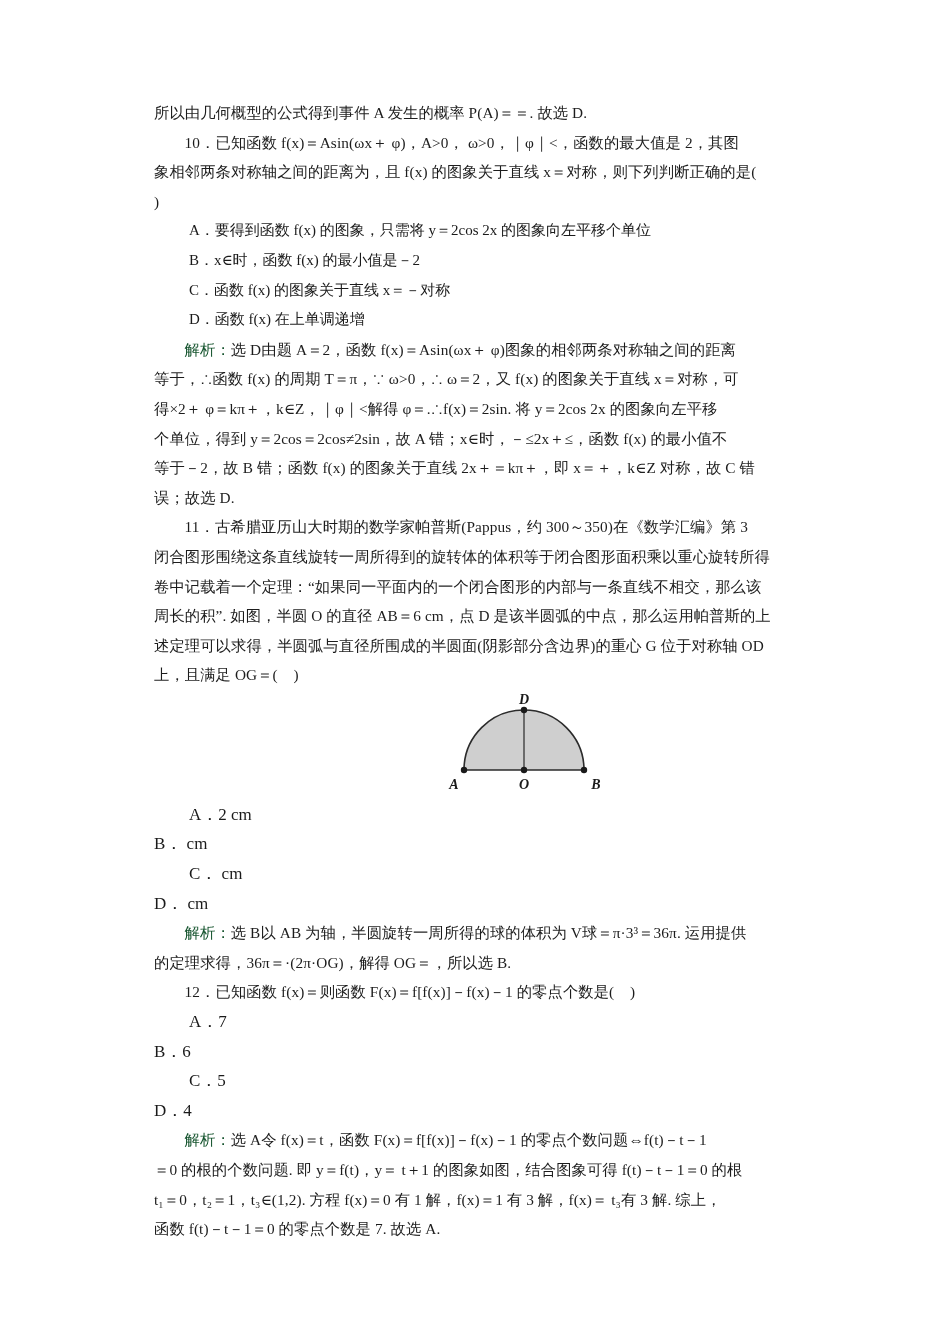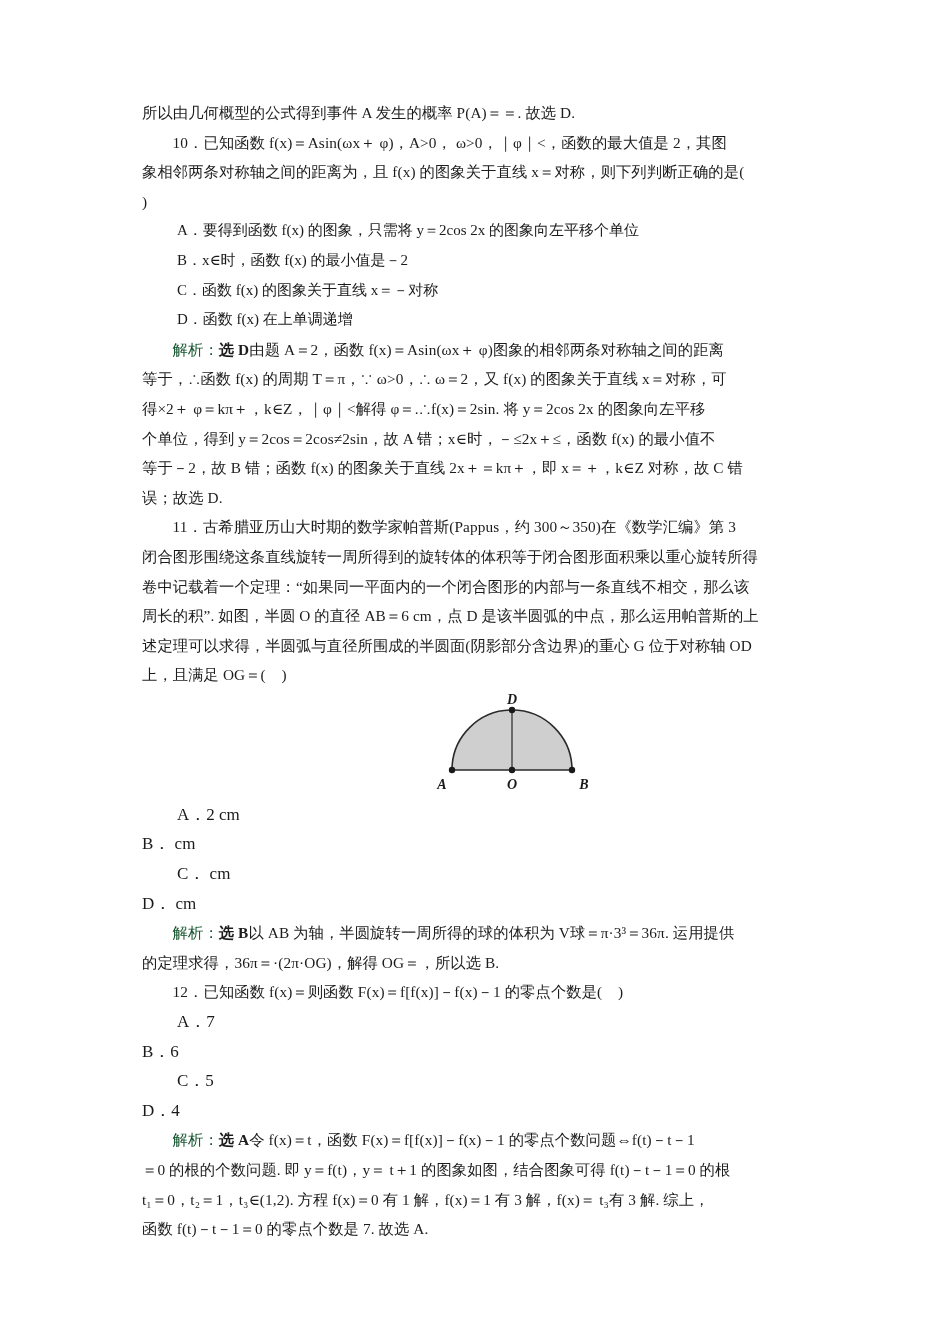--- a/index.html
+++ b/index.html
@@ -10,40 +10,40 @@
   body {
     width: 950px;
     height: 1344px;
     font-family: "Liberation Serif", "DejaVu Serif", serif;
     color: #1a1a1a;
     position: relative;
     overflow: hidden;
   }
   .page {
     position: absolute;
-    left: 142px;
+    left: 154px;
     top: 98px;
     width: 678px;
   }
   .line {
     font-size: 15.3px;
     line-height: 29.6px;
     letter-spacing: 0.1px;
     text-align: justify;
     white-space: pre-wrap;
     color: #1c1c1c;
   }
   .indent {
     text-indent: 2em;
   }
   .blue {
     color: #14532d;
   }
   .bold {
-    font-weight: bold;
+    font-weight: normal;
   }
   .para {
     margin: 0;
   }
   .opts {
     display: flex;
     flex-direction: column;
     font-size: 17px;
     line-height: 29.6px;
   }

